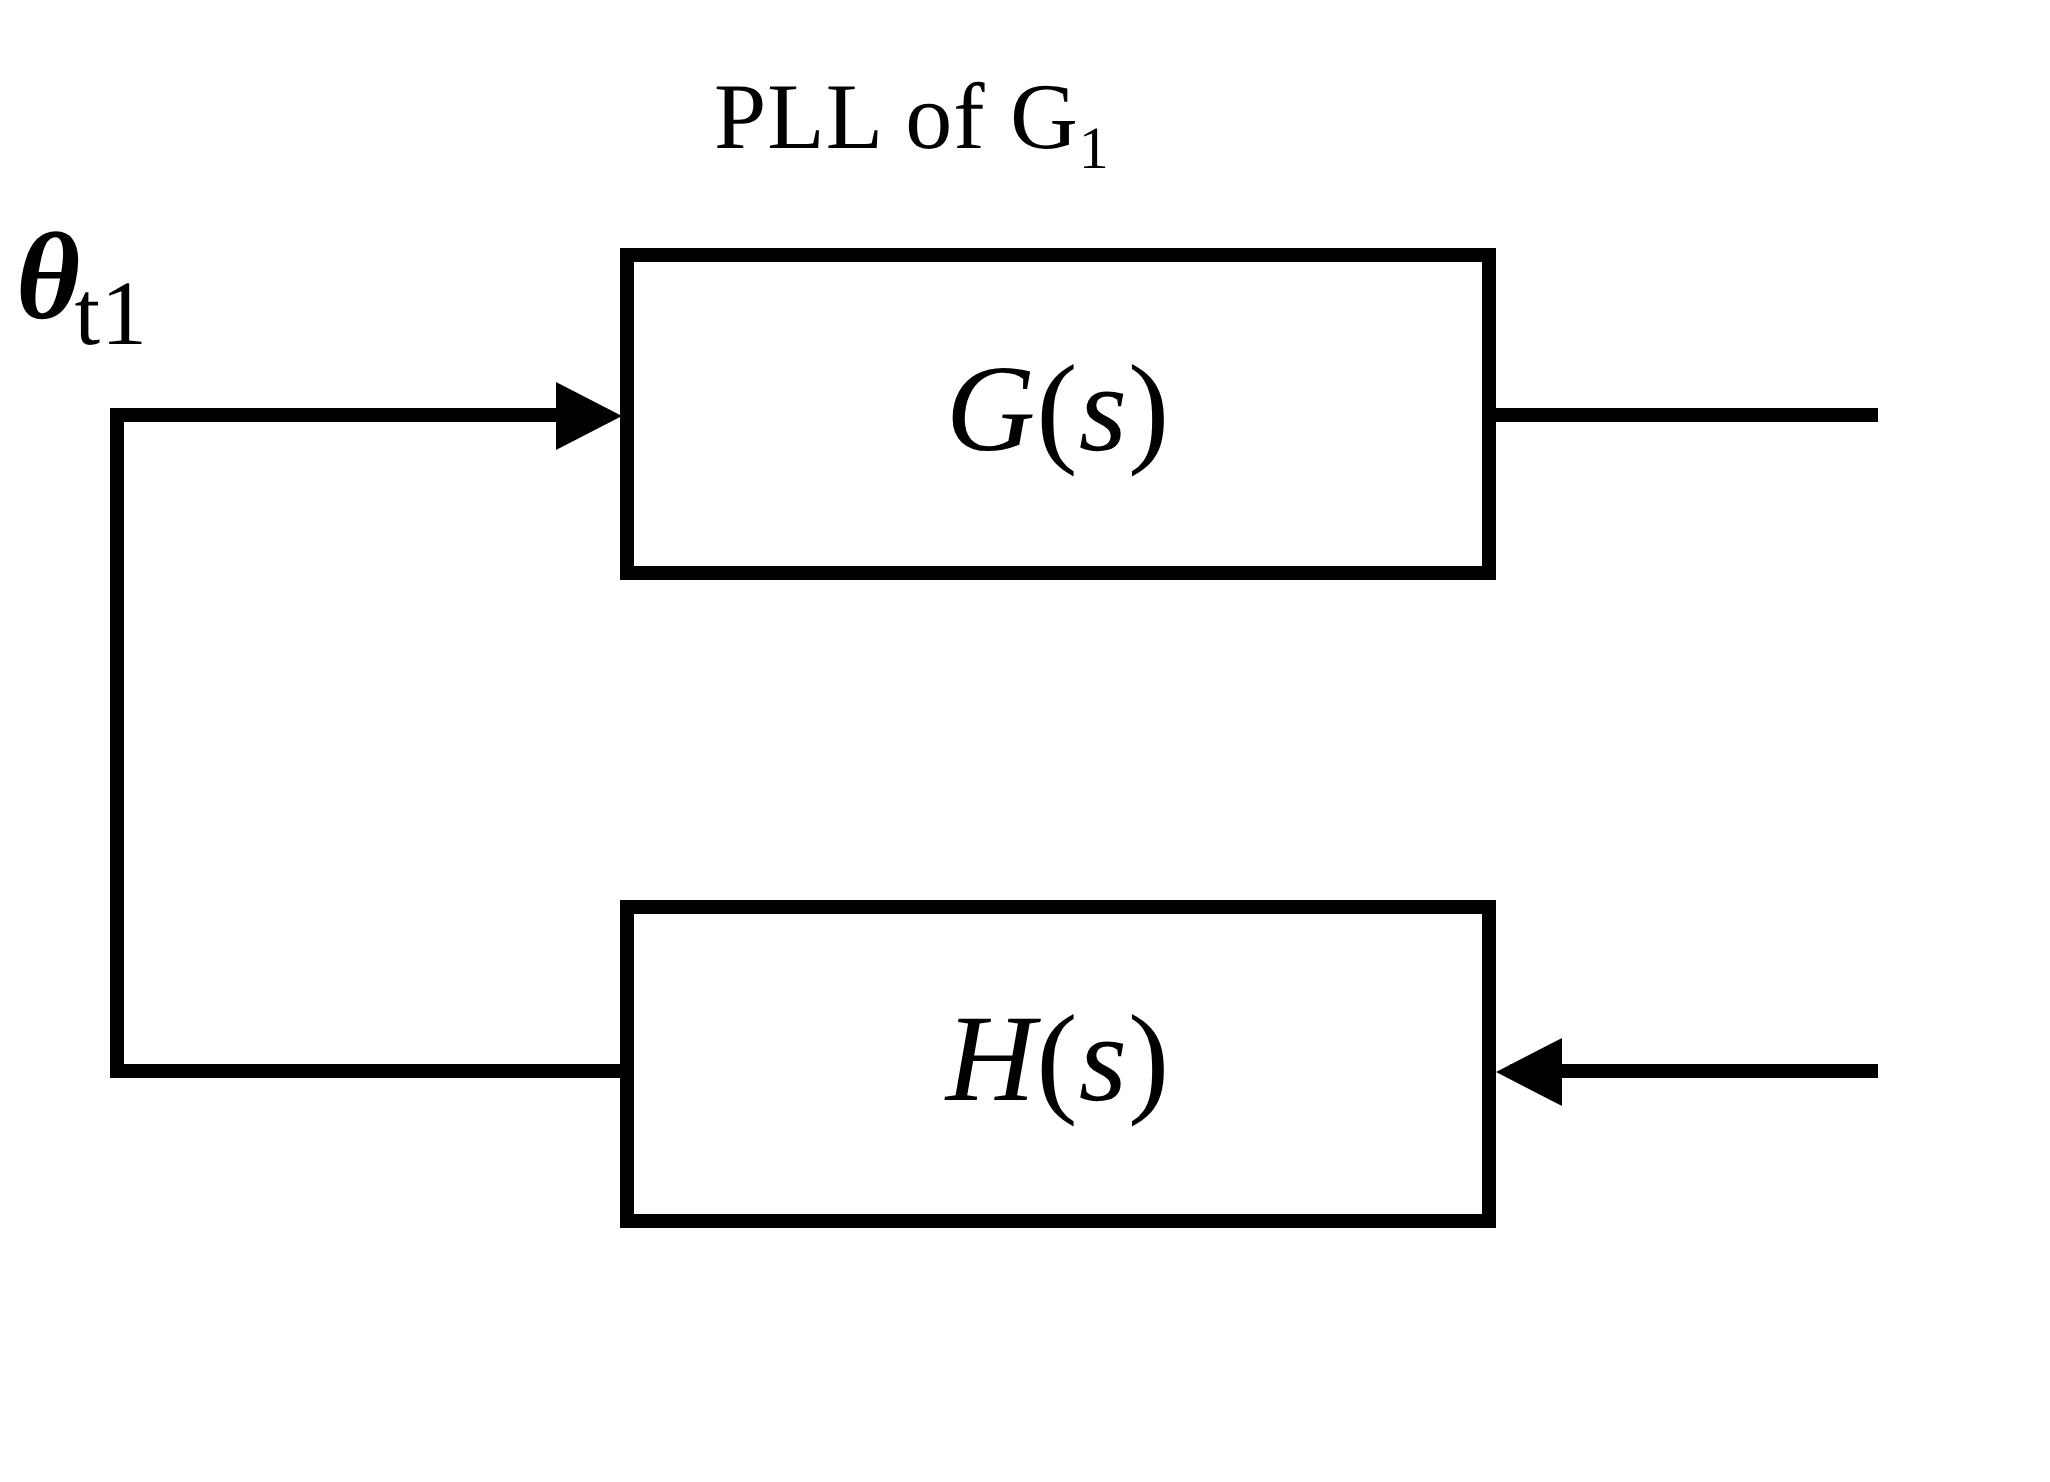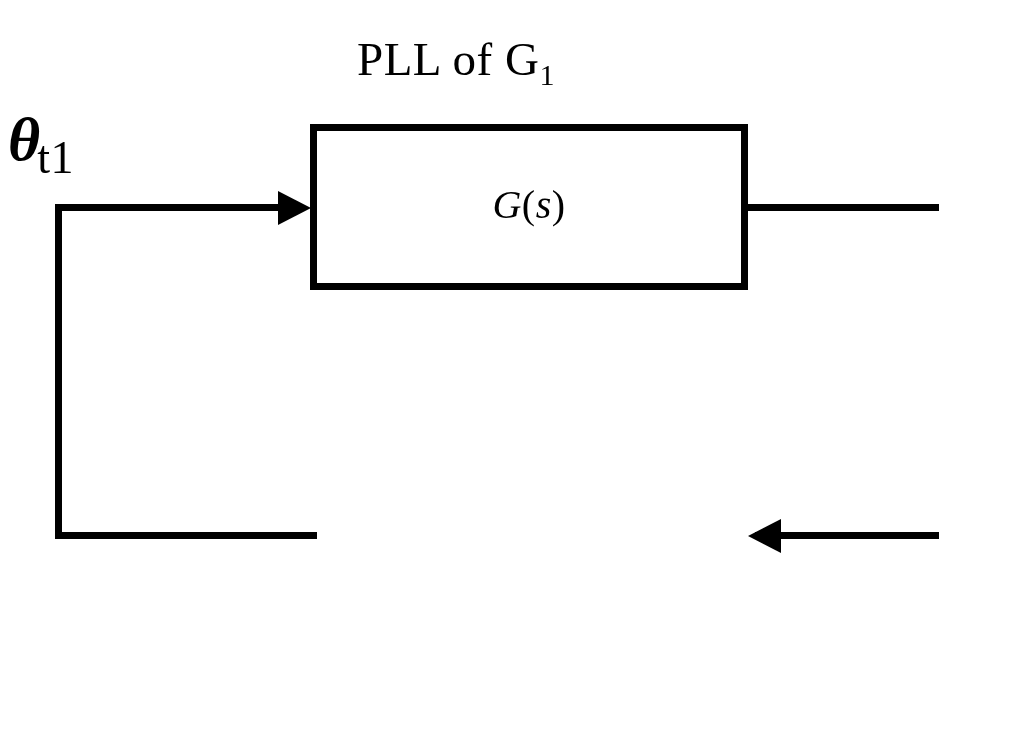--- a/index.html
+++ b/index.html
@@ -22,21 +22,21 @@
     position: absolute;
     box-sizing: border-box;
     border: 7px solid #000000;
     background: #ffffff;
     display: flex;
     align-items: center;
     justify-content: center;
   }
   .block-label {
     font-style: italic;
-    font-size: 40px;
+    font-size: 62px;
     line-height: 1;
     letter-spacing: 0.5px;
     white-space: nowrap;
     transform: translateY(-2px);
   }
   .block-label .paren {
     font-style: normal;
   }
 
   #block-g { left: 310px; top: 124px; width: 438px; height: 166px; }
@@ -133,15 +133,18 @@
   <div class="wire wire-h" id="wire-h-out"></div>
   <div class="wire wire-v" id="wire-left-rail"></div>
 
   <div class="arrow arrow-right" id="arrow-into-g"></div>
   <div class="arrow arrow-left" id="arrow-into-h"></div>
 
   <div class="block" id="block-g">
     <span class="block-label"><span>G</span><span class="paren">(</span><span>s</span><span class="paren">)</span></span>
   </div>
 
+  <div class="block" id="block-h">
+    <span class="block-label"><span>H</span><span class="paren">(</span><span>s</span><span class="paren">)</span></span>
+  </div>
 
 
 </div>
 
 </body></html>

